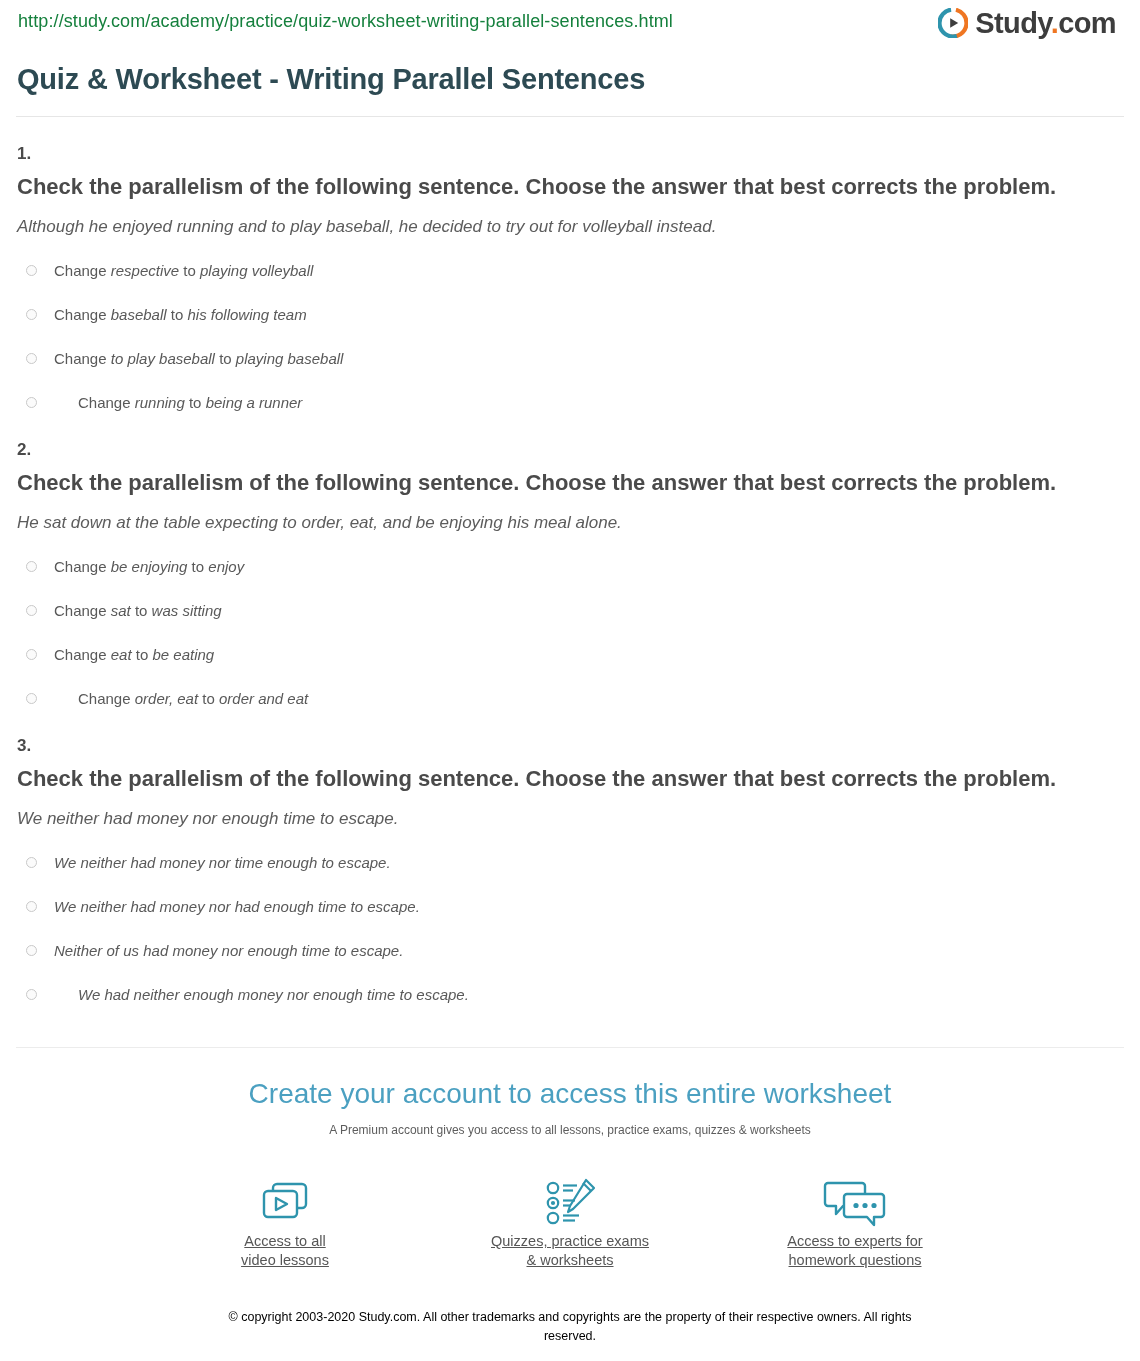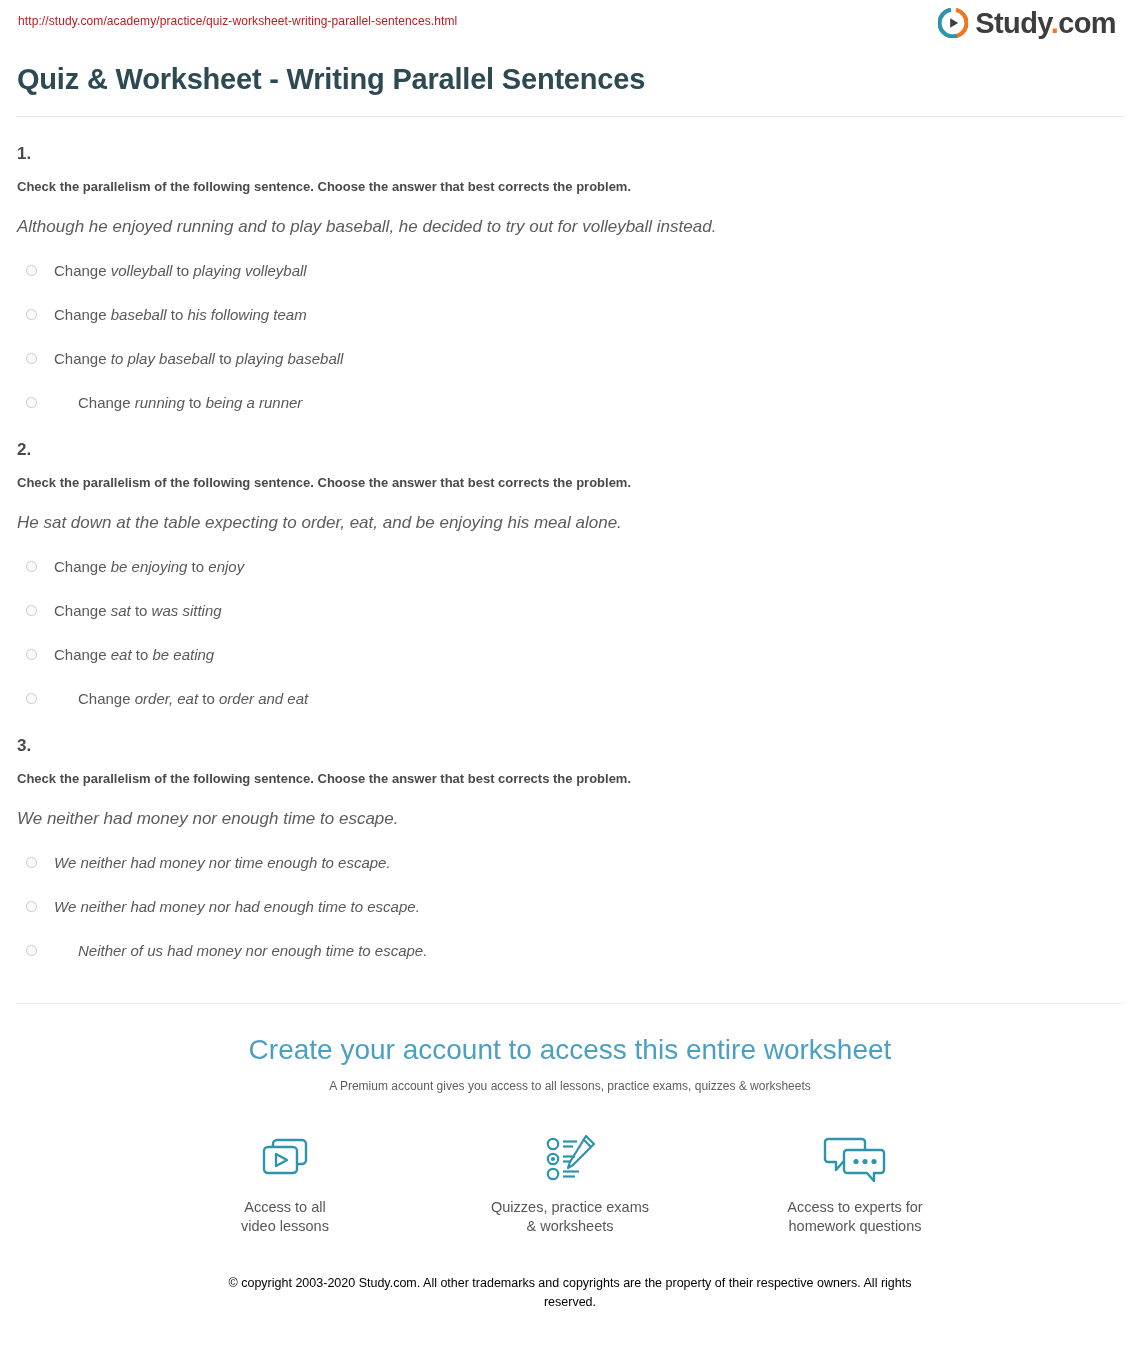--- a/index.html
+++ b/index.html
@@ -18,22 +18,22 @@
 
   
   .topbar {
     display: flex;
     align-items: flex-start;
     justify-content: space-between;
     padding-top: 12px;
     height: 48px;
   }
   .url {
-    font-size: 12px;
-    color: #b91c1c;
+    font-size: 18px;
+    color: #15803d;
     letter-spacing: 0.1px;
     line-height: 18px;
     padding-left: 2px;
   }
   .logo {
     display: flex;
     align-items: center;
     gap: 7px;
     padding-right: 8px;
     margin-top: -4px;
@@ -72,21 +72,21 @@
   
   .question { margin-top: 26px; }
   .q-num {
     font-size: 17px;
     font-weight: bold;
     color: #4a4a4a;
     line-height: 22px;
     margin: 0 0 10px 1px;
   }
   .q-prompt {
-    font-size: 13px;
+    font-size: 22px;
     font-weight: bold;
     color: #4a4a4a;
     line-height: 24px;
     margin: 0 0 16px 1px;
   }
   .q-sentence {
     font-size: 17px;
     font-style: italic;
     color: #5c5c5c;
     line-height: 24px;
@@ -144,24 +144,24 @@
     margin-top: 34px;
   }
   .feature { width: 175px; text-align: center; }
   .feature-icon {
     height: 58px;
     display: flex;
     align-items: center;
     justify-content: center;
   }
   .feature-label {
-    margin-top: 10px;
     font-size: 14.5px;
     color: #565656;
     line-height: 19px;
+    text-decoration: underline;
   }
   .copyright {
     margin: 38px auto 0 auto;
     width: 730px;
     text-align: center;
     font-size: 12.5px;
     color: #000000;
     line-height: 19px;
   }
 </style>
@@ -187,21 +187,21 @@
   <h1 class="page-title">Quiz &amp; Worksheet - Writing Parallel Sentences</h1>
   <hr class="rule">
 
   <div class="question">
     <div class="q-num">1.</div>
     <div class="q-prompt">Check the parallelism of the following sentence. Choose the answer that best corrects the problem.</div>
     <div class="q-sentence">Although he enjoyed running and to play baseball, he decided to try out for volleyball instead.</div>
     <ul class="options">
       <li class="option">
         <span class="radio"></span>
-        <span class="opt-text"><span>Change </span><em>volleyball</em><span> to </span><em>playing volleyball</em></span>
+        <span class="opt-text"><span>Change </span><em>respective</em><span> to </span><em>playing volleyball</em></span>
       </li>
       <li class="option">
         <span class="radio"></span>
         <span class="opt-text"><span>Change </span><em>baseball</em><span> to </span><em>his following team</em></span>
       </li>
       <li class="option">
         <span class="radio"></span>
         <span class="opt-text"><span>Change </span><em>to play baseball</em><span> to </span><em>playing baseball</em></span>
       </li>
       <li class="option">
@@ -244,20 +244,24 @@
         <span class="radio"></span>
         <span class="opt-text all-italic">We neither had money nor time enough to escape.</span>
       </li>
       <li class="option">
         <span class="radio"></span>
         <span class="opt-text all-italic">We neither had money nor had enough time to escape.</span>
       </li>
       <li class="option">
         <span class="radio"></span>
         <span class="opt-text all-italic">Neither of us had money nor enough time to escape.</span>
+      </li>
+      <li class="option">
+        <span class="radio"></span>
+        <span class="opt-text all-italic">We had neither enough money nor enough time to escape.</span>
       </li>
     </ul>
   </div>
 
   <div class="cta">
     <hr class="cta-rule">
     <div class="cta-head">Create your account to access this entire worksheet</div>
     <div class="cta-sub">A Premium account gives you access to all lessons, practice exams, quizzes &amp; worksheets</div>
 
     <div class="features">

